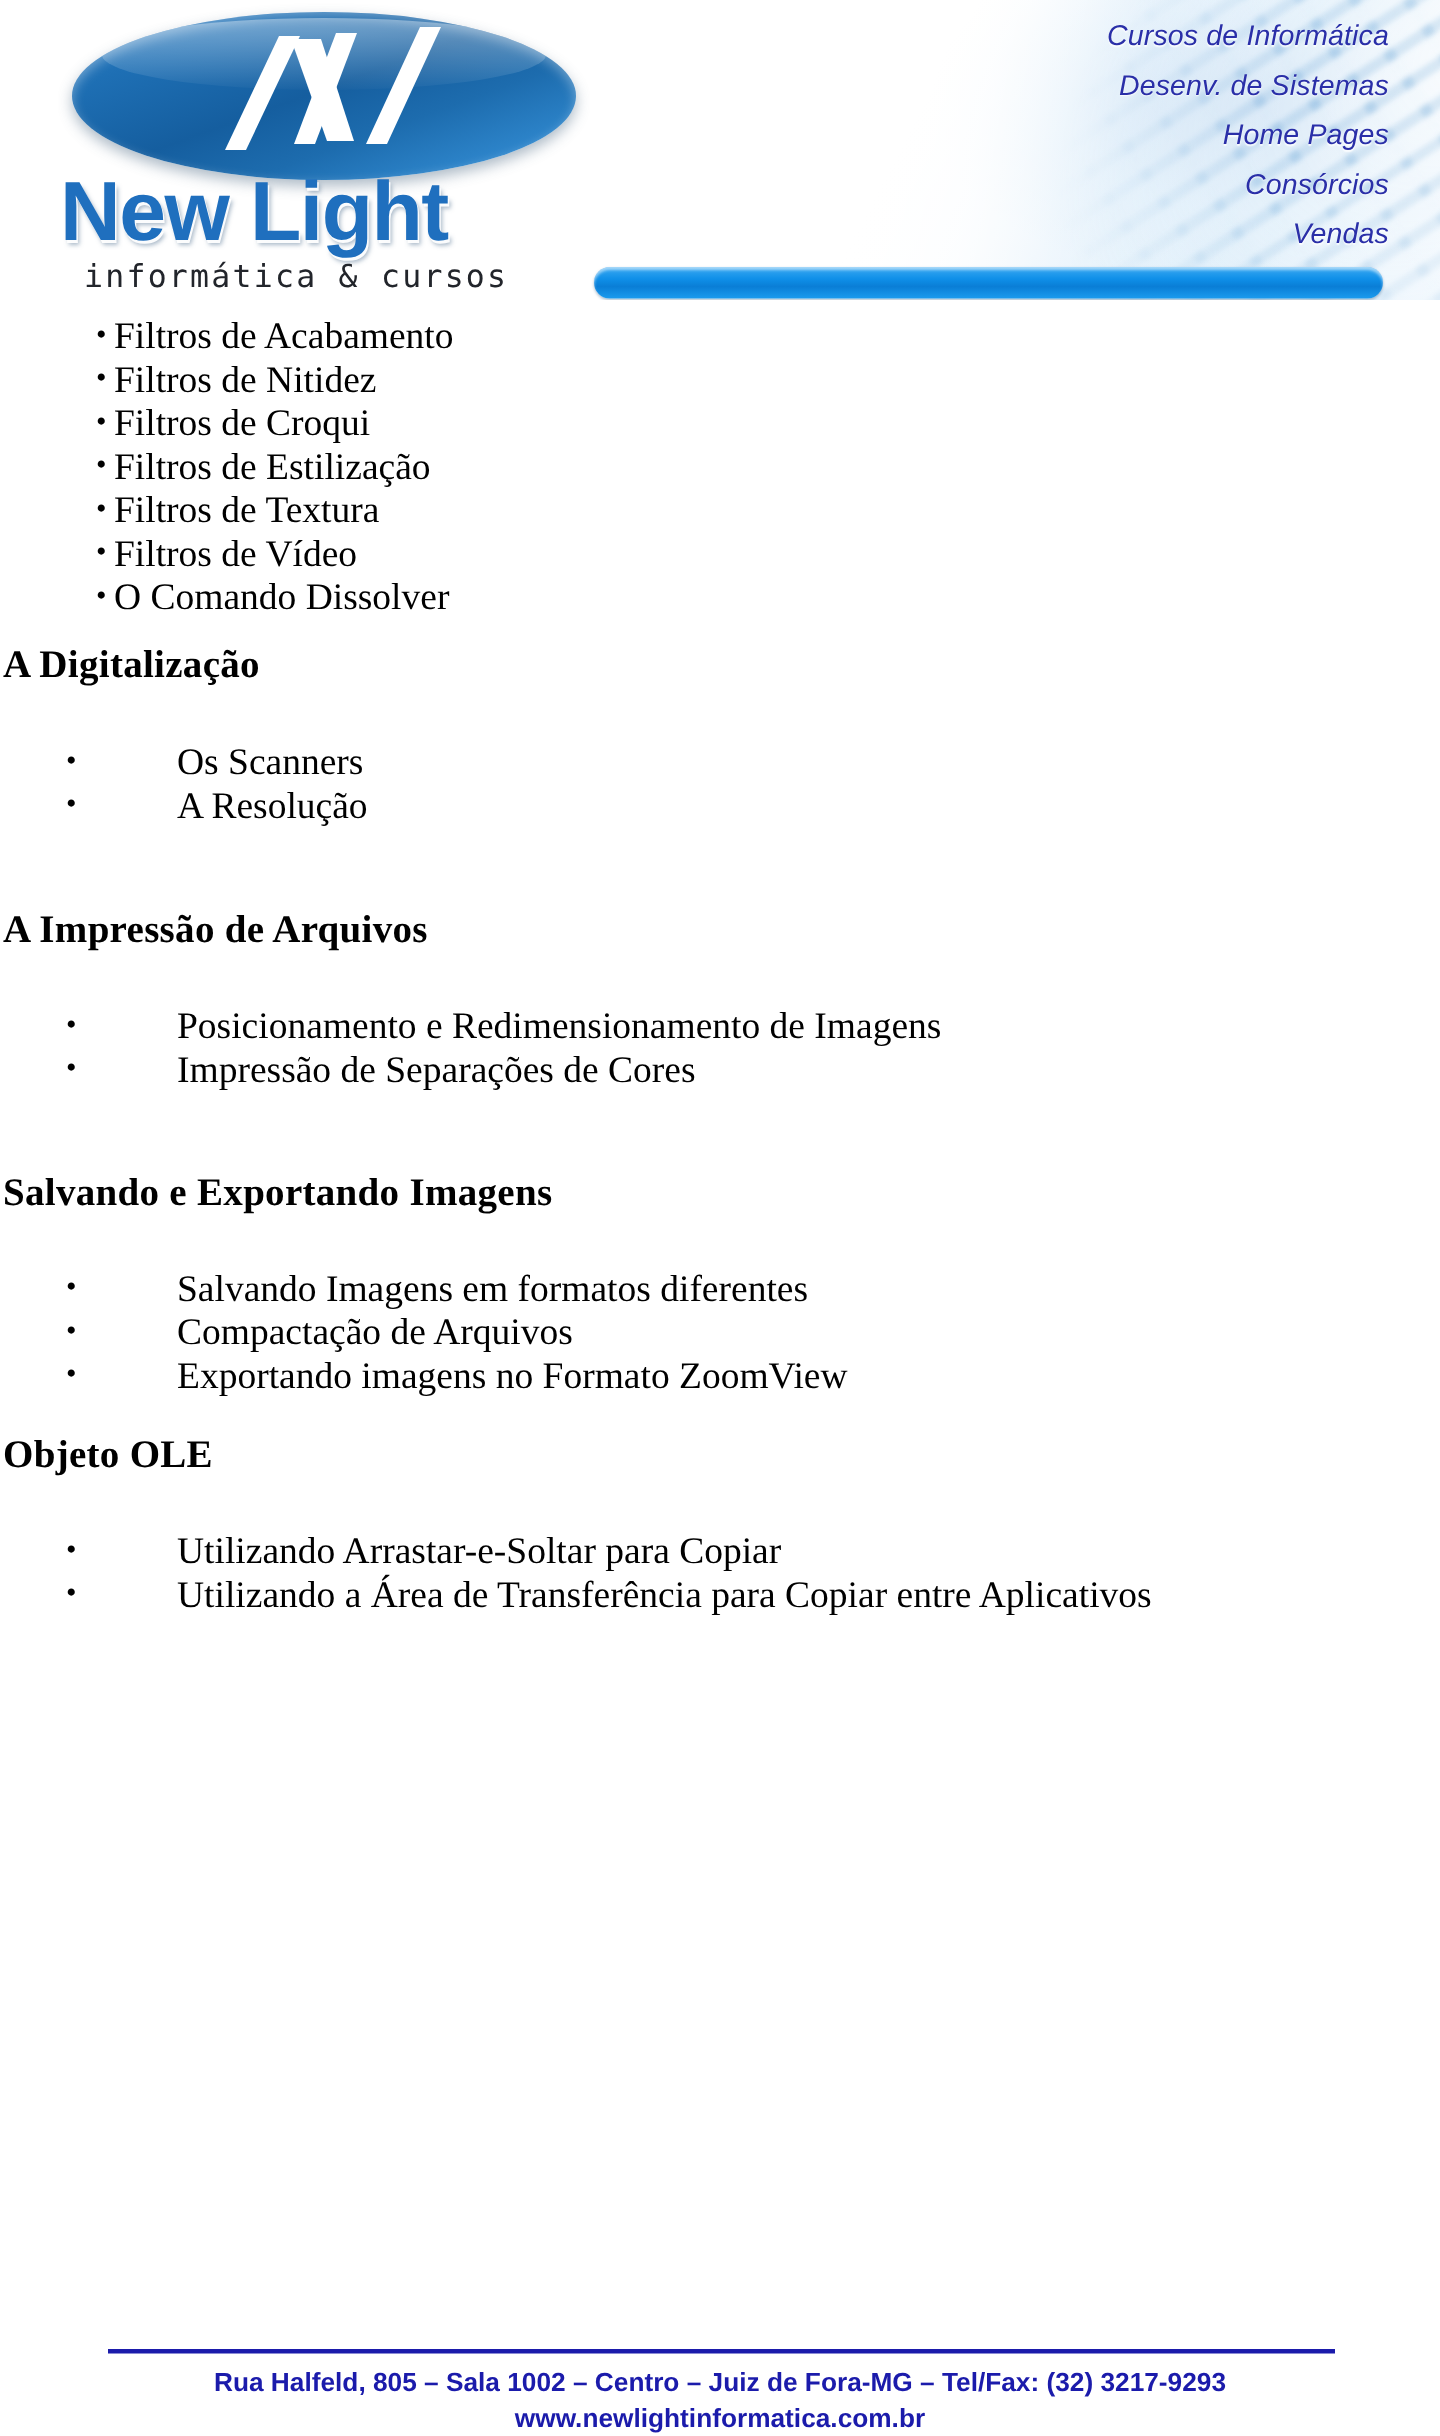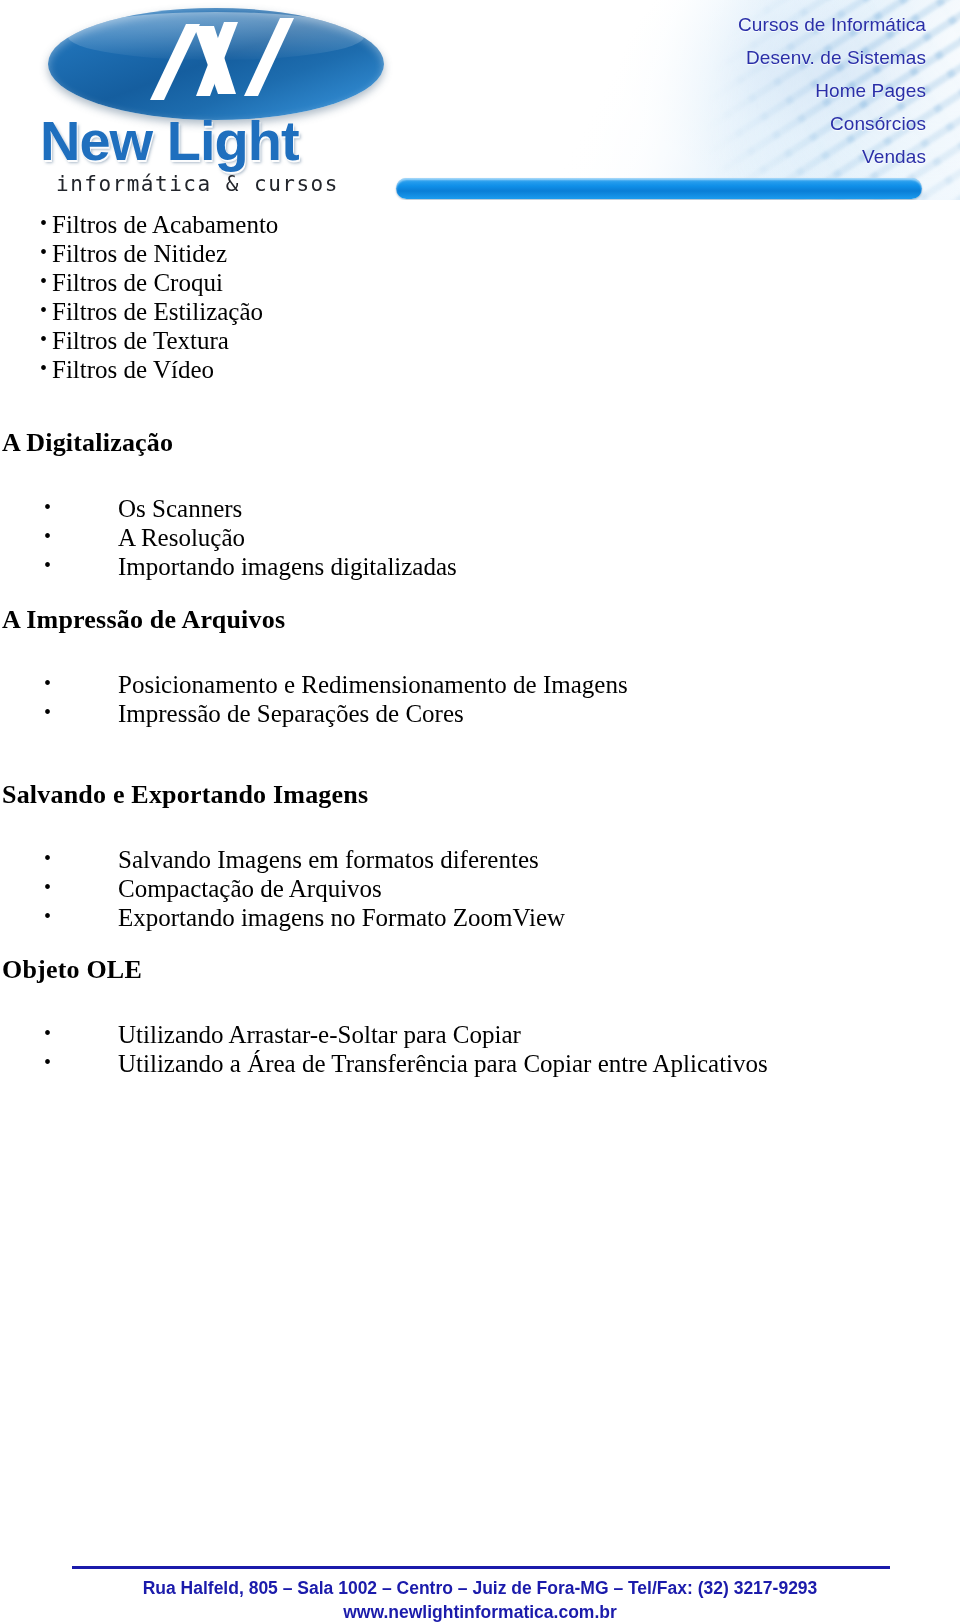--- a/index.html
+++ b/index.html
@@ -67,20 +67,21 @@
   }
 
   
   .header-menu {
     position: absolute;
     right: 34px;
     top: 8px;
     width: 330px;
     text-align: right;
     z-index: 5;
+    font-style: italic;
   }
   .header-menu .mitem {
     font-family: "Liberation Sans", "DejaVu Sans", sans-serif;
     font-size: 19px;
     line-height: 33px;
     color: #2a2fa8;
     letter-spacing: 0.1px;
     white-space: nowrap;
     text-shadow: 0 1px 1px rgba(255,255,255,0.9);
   }
@@ -177,21 +178,21 @@
     white-space: nowrap;
   }
   ul.bl li::before {
     content: "\2022";
     position: absolute;
     left: 44px;
     top: -1px;
     font-size: 20px;
     line-height: 29px;
   }
-  ul.bl.tight li { padding-left: 52px; }
+  ul.bl.tight li { padding-left: 52px; margin-left: 24px; }
   ul.bl.tight li::before { left: 40px; }
 
   h2.sec {
     margin: 0;
     font-size: 26px;
     line-height: 30px;
     font-weight: bold;
     letter-spacing: 0.2px;
   }
 
@@ -270,28 +271,28 @@
 
 <div class="content">
 
   <ul class="bl tight blk-list1">
     <li>Filtros de Acabamento</li>
     <li>Filtros de Nitidez</li>
     <li>Filtros de Croqui</li>
     <li>Filtros de Estilização</li>
     <li>Filtros de Textura</li>
     <li>Filtros de Vídeo</li>
+    <li>O Comando Dissolver</li>
   </ul>
 
   <h2 class="sec blk-h1">A Digitalização</h2>
 
   <ul class="bl blk-list2">
     <li>Os Scanners</li>
     <li>A Resolução</li>
-    <li>Importando imagens digitalizadas</li>
   </ul>
 
   <h2 class="sec blk-h2">A Impressão de Arquivos</h2>
 
   <ul class="bl blk-list3">
     <li>Posicionamento e Redimensionamento de Imagens</li>
     <li>Impressão de Separações de Cores</li>
   </ul>
 
   <h2 class="sec blk-h3">Salvando e Exportando Imagens</h2>

